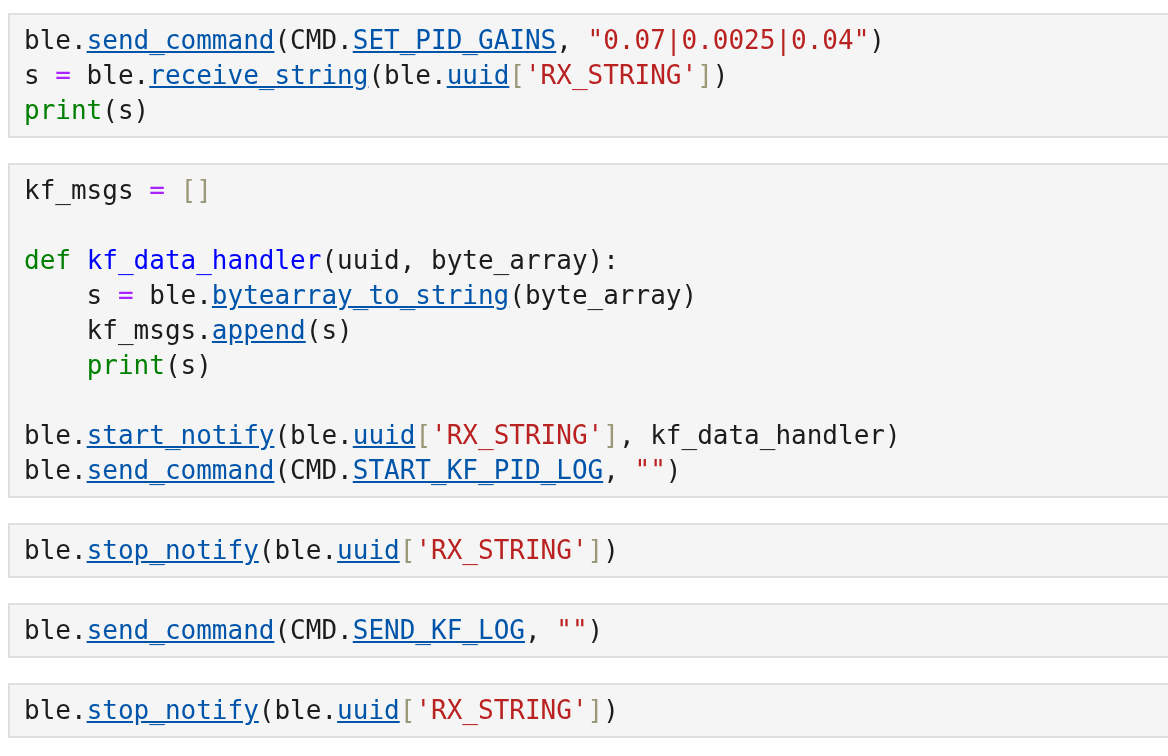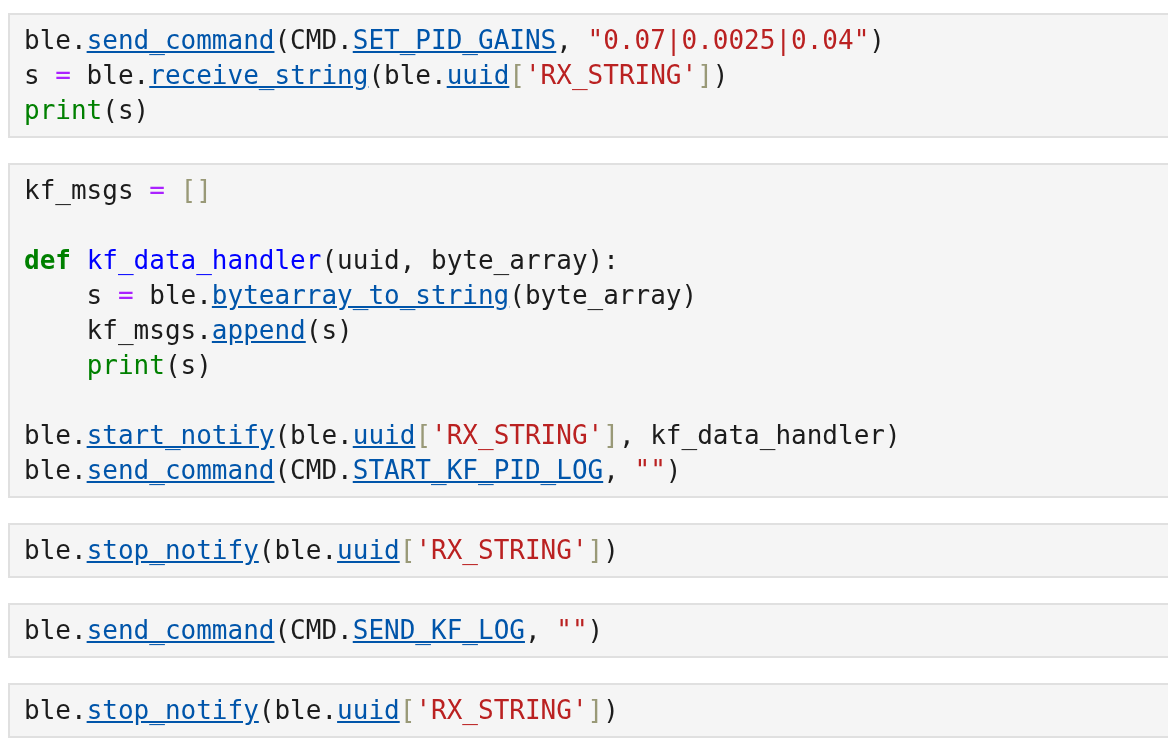--- a/index.html
+++ b/index.html
@@ -25,21 +25,21 @@
     font-size: 26px;
     color: var(--c-code_text, #1c1c1c);
   }
   .line {
     white-space: pre;
     height: 35px;
     line-height: 35px;
   }
   .tok-v  { color: var(--c-code_text, #1c1c1c); margin-top: 16px; }
   .tok-p  { color: var(--c-property, #0055aa); text-decoration: underline; }
-  .tok-k  { color: var(--c-keyword, #008000); font-weight: bold; }
+  .tok-k  { color: var(--c-keyword, #008000); font-weight: normal; }
   .tok-bi { color: var(--c-builtin, #008000); }
   .tok-d  { color: var(--c-definition, #0000ff); margin-top: 18px; }
   .tok-o  { color: var(--c-operator, #aa22ff); }
   .tok-s  { color: var(--c-string, #ba2121); }
   .tok-b  { color: var(--c-bracket, #999977); }
 </style>
 </head>
 <body>
 
 <main class="notebook">

